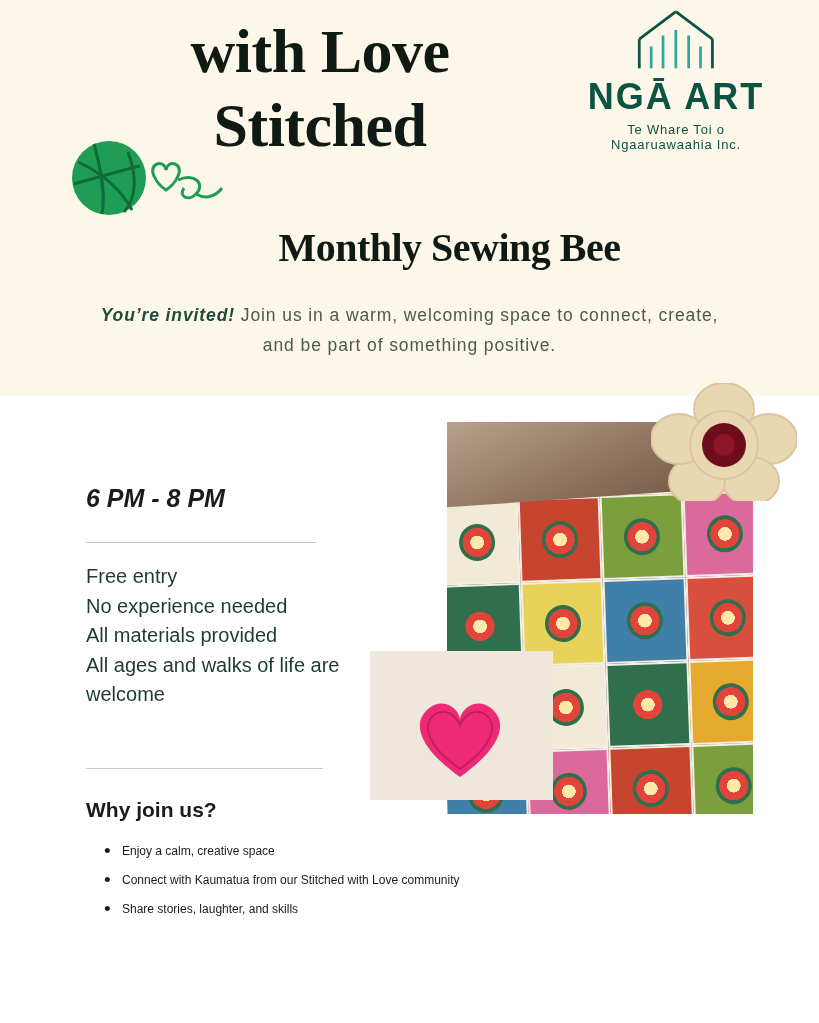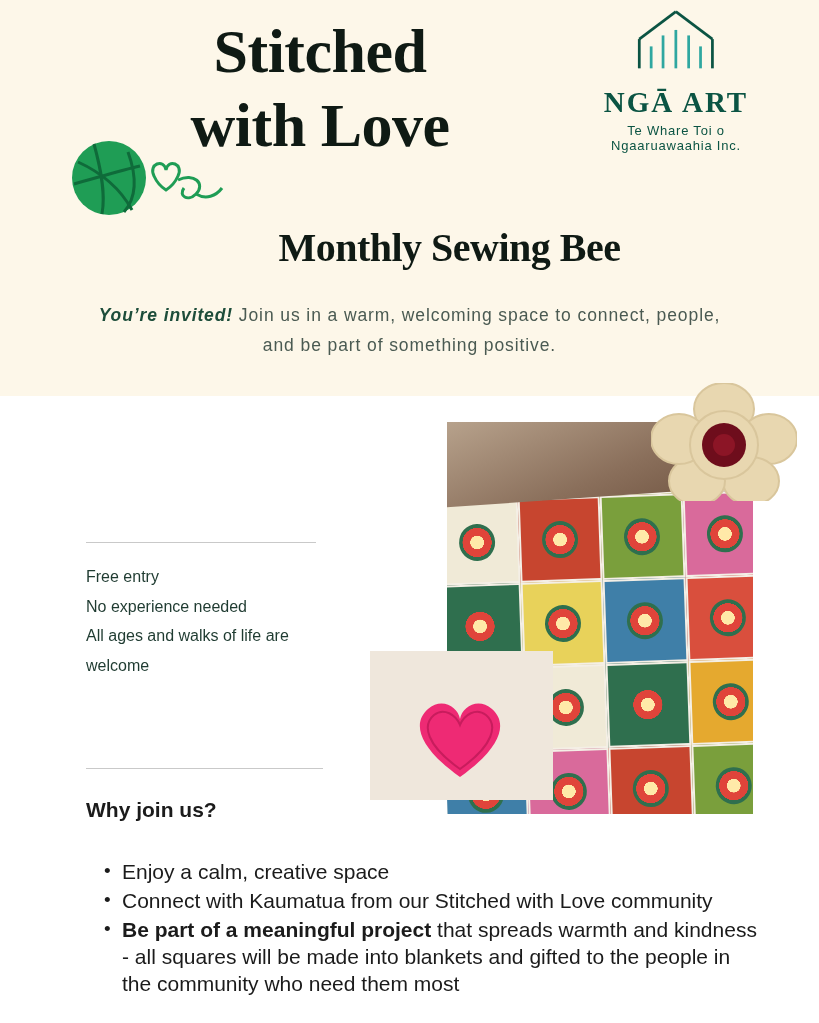--- a/index.html
+++ b/index.html
@@ -45,26 +45,26 @@
   .logo {
     position: absolute;
     right: 48px;
     top: 8px;
     width: 190px;
     text-align: center;
     color: #0c5a4a;
   }
   .logo-mark { height: 64px; display:block; margin: 0 auto; }
   .logo-name {
-    font-family: Liberation Serif, serif;
-    font-weight: bold;
-    font-size: 29px;
+    font-family: Liberation Sans, sans-serif;
+    font-weight: bold;
+    font-size: 36px;
     letter-spacing: 2px;
     color: #0b5443;
-    margin-top: 14px;
+    margin-top: 4px;
   }
   .logo-sub {
     font-size: 13px;
     letter-spacing: 0.8px;
     color: #0b5443;
     margin-top: 4px;
   }
 
   
   .yarn {
@@ -134,44 +134,43 @@
     position: absolute;
     left: 86px; top: 768px;
     width: 237px; height: 1px;
     background: #c9c9c9;
   }
   .facts {
     position: absolute;
     left: 86px;
     top: 562px;
     width: 260px;
-    font-size: 16px;
+    font-size: 20px;
     line-height: 29.5px;
     color: #1f3b31;
   }
 
   .why-title {
     position: absolute;
     left: 86px;
     top: 798px;
     font-size: 21px;
     font-weight: bold;
     color: #1b1b1b;
     text-align: right;
   }
   .why-list {
     position: absolute;
     left: 100px;
     top: 838px;
     width: 660px;
-    font-size: 21px;
+    font-size: 12px;
     line-height: 27px;
     color: #1b1b1b;
     list-style: none;
-    margin-top: 20px;
   }
   .why-list li {
     position: relative;
     padding-left: 22px;
     margin-bottom: 2px;
   }
   .why-list li:before {
     content: "\2022";
     position: absolute;
     left: 4px;
@@ -242,22 +241,22 @@
   }
 </style>
 </head>
 <body>
 
 <div class="poster">
 
   <div class="hero"></div>
 
   <div class="title-block">
+    <div class="title-line">with Love</div>
     <div class="title-line">Stitched</div>
-    <div class="title-line">with Love</div>
   </div>
 
   <div class="logo">
     <svg class="logo-mark" viewBox="0 0 120 70">
       <path d="M60 4 L100 34" stroke="#0b5443" stroke-width="3" fill="none"></path>
       <path d="M60 4 L20 34" stroke="#0b5443" stroke-width="3" fill="none"></path>
       <path d="M20 34 L20 66" stroke="#0b5443" stroke-width="3" fill="none"></path>
       <path d="M100 34 L100 66" stroke="#0b5443" stroke-width="3" fill="none"></path>
       <path d="M46 30 L46 66" stroke="#2fa7a0" stroke-width="3" fill="none"></path>
       <path d="M60 24 L60 66" stroke="#2fa7a0" stroke-width="3" fill="none"></path>
@@ -276,38 +275,40 @@
     <path d="M28 8 C34 30 40 56 36 78" stroke="#0f6b3a" stroke-width="3" fill="none"></path>
     <path d="M62 16 C70 38 72 60 58 76" stroke="#0f6b3a" stroke-width="3" fill="none"></path>
     <path d="M88 40 c-6-12 10-18 12-6 2-12 18-6 12 6 -4 9-12 14-12 14s-8-5-12-14z" fill="none" stroke="#1f9d55" stroke-width="3"></path>
     <path d="M112 44 C128 36 140 48 130 58 C122 66 112 60 118 52" stroke="#1f9d55" stroke-width="3" fill="none"></path>
     <path d="M130 58 C140 64 150 60 156 52" stroke="#1f9d55" stroke-width="3" fill="none"></path>
   </svg>
 
   <div class="subtitle">Monthly Sewing Bee</div>
 
   <div class="invite">
-    <b>You’re invited!</b><span> Join us in a warm, welcoming space to connect, people, and be part of something positive.</span>
-  </div>
-
+    <b>You’re invited!</b><span> Join us in a warm, welcoming space to connect, create, and be part of something positive.</span>
+  </div>
+
+  <div class="time">6 PM - 8 PM</div>
   <div class="rule-a"></div>
 
   <div class="facts">
     <div>Free entry</div>
     <div>No experience needed</div>
+    <div>All materials provided</div>
     <div>All ages and walks of life are welcome</div>
   </div>
 
   <div class="rule-b"></div>
 
   <div class="why-title">Why join us?</div>
   <ul class="why-list">
     <li>Enjoy a calm, creative space</li>
     <li>Connect with Kaumatua from our Stitched with Love community</li>
-    <li class="last"><b>Be part of a meaningful project</b><span> that spreads warmth and kindness - all squares will be made into blankets and gifted to the people in the community who need them most</span></li>
+    <li>Share stories, laughter, and skills</li>
   </ul>
 
   <div class="photo-blanket">
     <div class="blanket-grid">
       <div class="sq" style="background:#d94f3d"></div>
       <div class="sq" style="background:#2f6f4e"></div>
       <div class="sq" style="background:#e5a92f"></div>
       <div class="sq" style="background:#3f7fa8"></div>
       <div class="sq" style="background:#f0ead7"></div>
       <div class="sq" style="background:#c7452f"></div>

